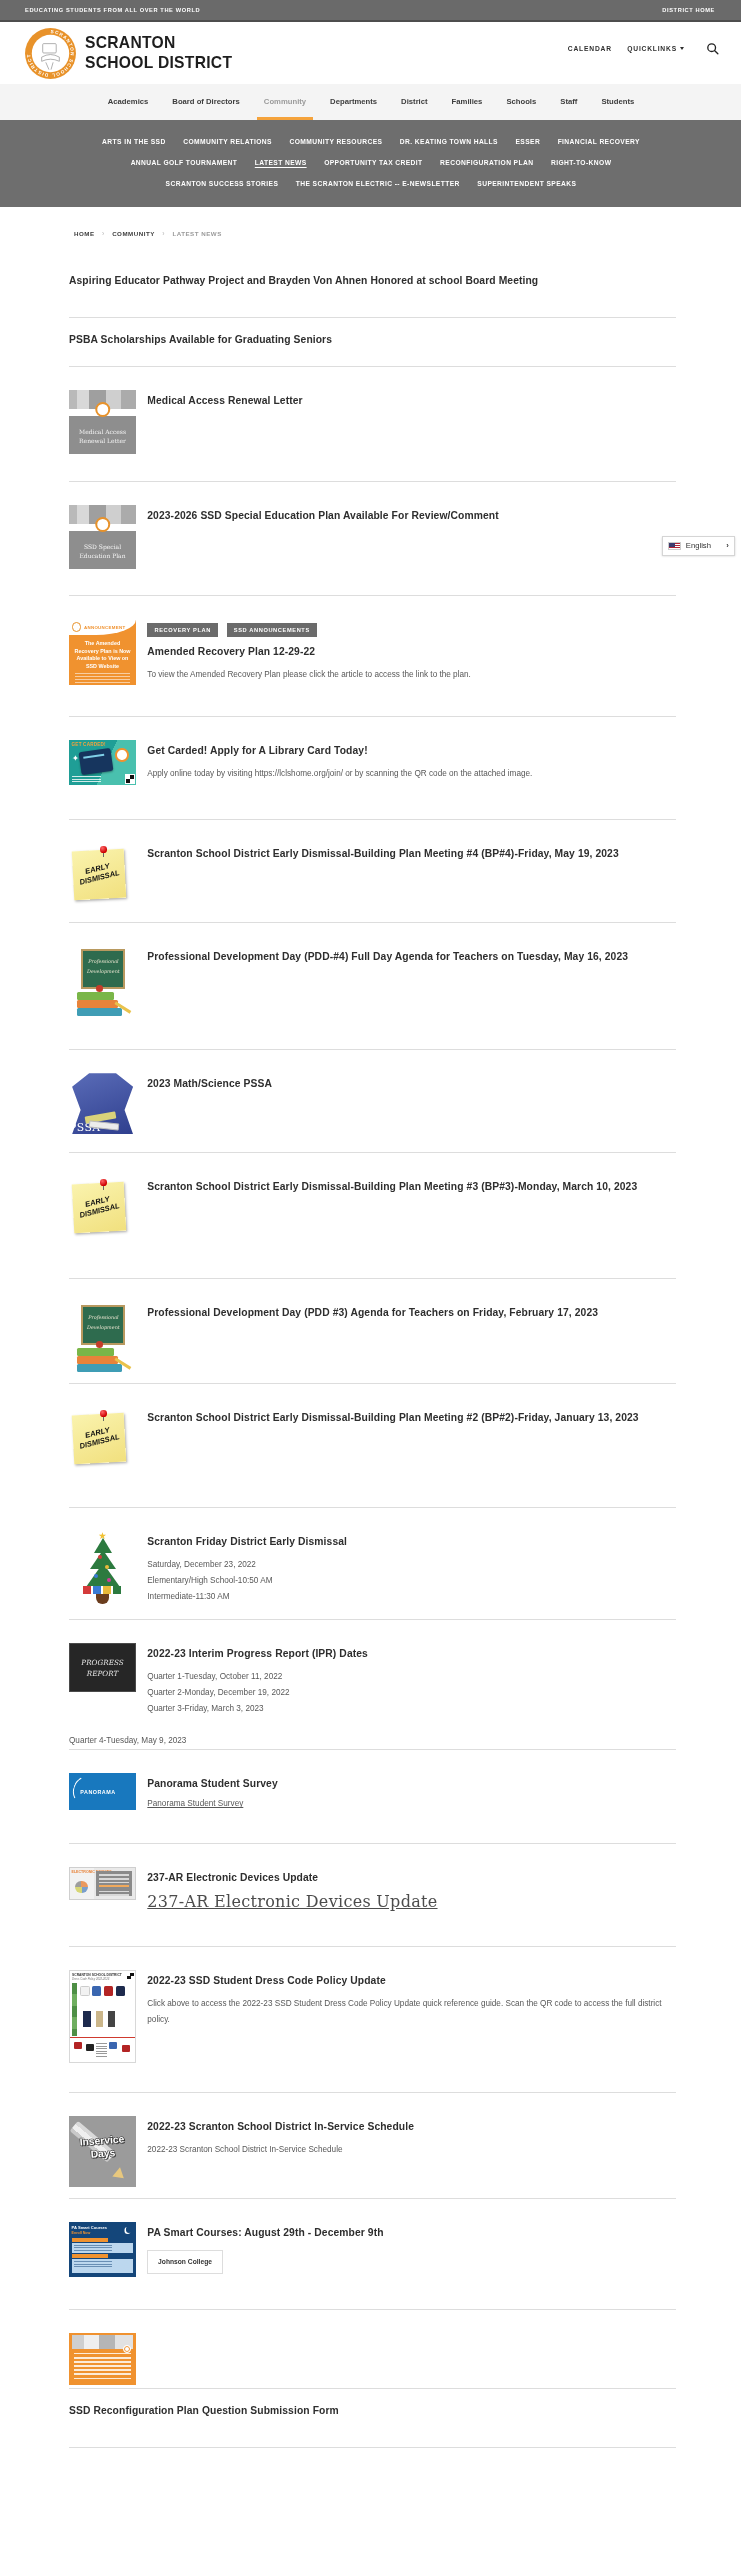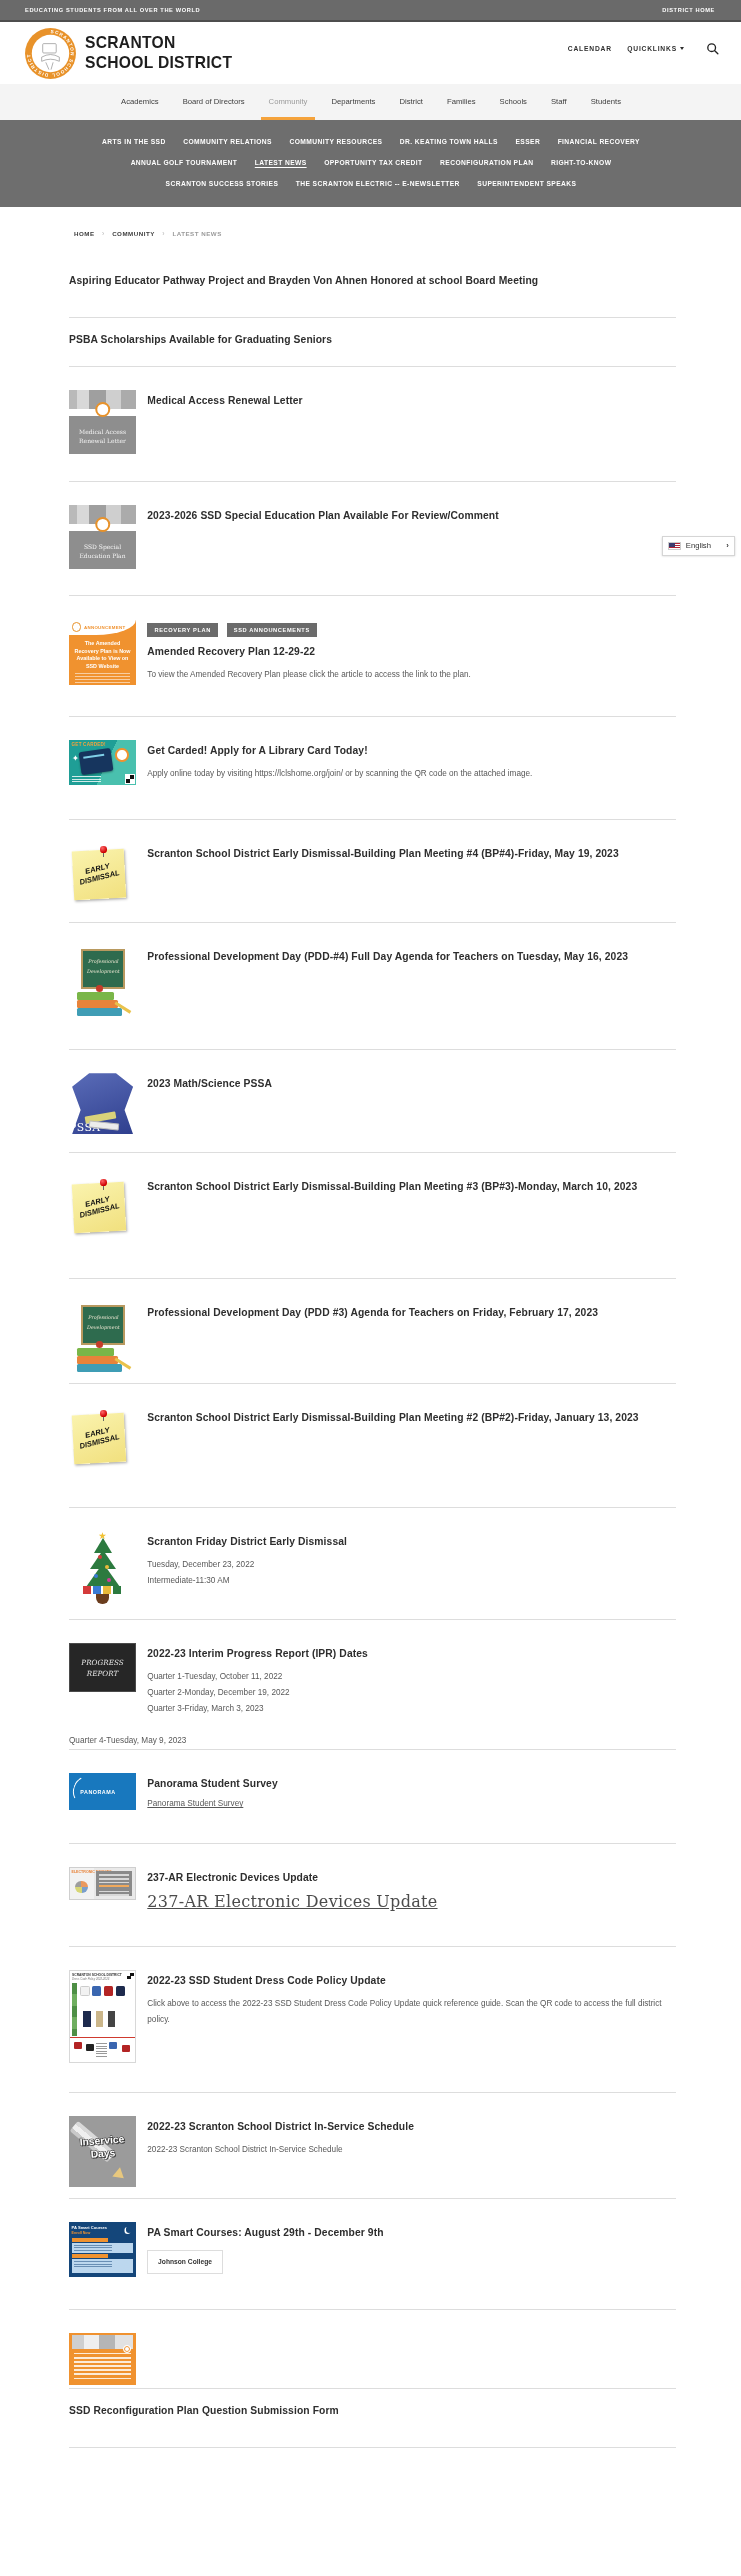--- a/index.html
+++ b/index.html
@@ -18,21 +18,21 @@
     font-size:17px; line-height:1.17; letter-spacing:0.3px; transform:scaleX(.92); transform-origin:left; }
   .hright { position:absolute; right:58px; top:23px; display:flex; align-items:center; gap:15.5px; }
   .hlink { font-size:6.7px; font-weight:bold; letter-spacing:0.8px; color:#2e2e2e; cursor:pointer; }
   .caret { display:inline-block; width:0; height:0; border-left:2.6px solid transparent;
     border-right:2.6px solid transparent; border-top:3.1px solid #2e2e2e; margin-left:3.1px; vertical-align:middle; }
   .searchwrap { position:absolute; right:23px; top:20.6px; cursor:pointer; }
 
   
   .mainnav { background:#f4f4f4; height:36px; display:flex; justify-content:center;
     align-items:center; gap:24px; }
-  .mainnav .nitem { font-size:7.7px; font-weight:normal; color:#3d3d3d; position:relative;
+  .mainnav .nitem { font-size:7.7px; font-weight:bold; color:#3d3d3d; position:relative;
     height:36px; display:flex; align-items:center; cursor:pointer; }
   .mainnav .nitem.active { color:#9b9b9b; }
   .mainnav .nitem.active::after { content:""; position:absolute; left:-7.2px; right:-7.2px;
     bottom:0; height:2.6px; background:#f5a33c; }
 
   
   .subnav { background:#6e6e6e; padding:11.3px 0 13.4px; }
   .subrow { display:flex; justify-content:center; gap:17.5px; line-height:21px; }
   .subitem { color:#fff; font-size:6.7px; font-weight:bold; letter-spacing:0.4px; cursor:pointer; white-space:nowrap; }
   .subitem.active { text-decoration:underline; text-underline-offset:2.1px; }
@@ -501,21 +501,22 @@
             <i></i>
             <i></i>
             <i></i>
           </div>
         <div class="gifts"></div>
         <div class="pot"></div>
       </div>
       <div class="tcol">
         <div class="atitle">Scranton Friday District Early Dismissal</div>
         <div class="abody">
-          <div>Tuesday, December 23, 2022</div>
+          <div>Saturday, December 23, 2022</div>
+          <div>Elementary/High School-10:50 AM</div>
           <div>Intermediate-11:30 AM</div>
         </div>
       </div>
     </div>
 
     <div class="row r14" style="flex-wrap:wrap;">
       <div class="thumb th-progress">
         <div class="ptxt">PROGRESS REPORT</div>
       </div>
       <div class="tcol">

